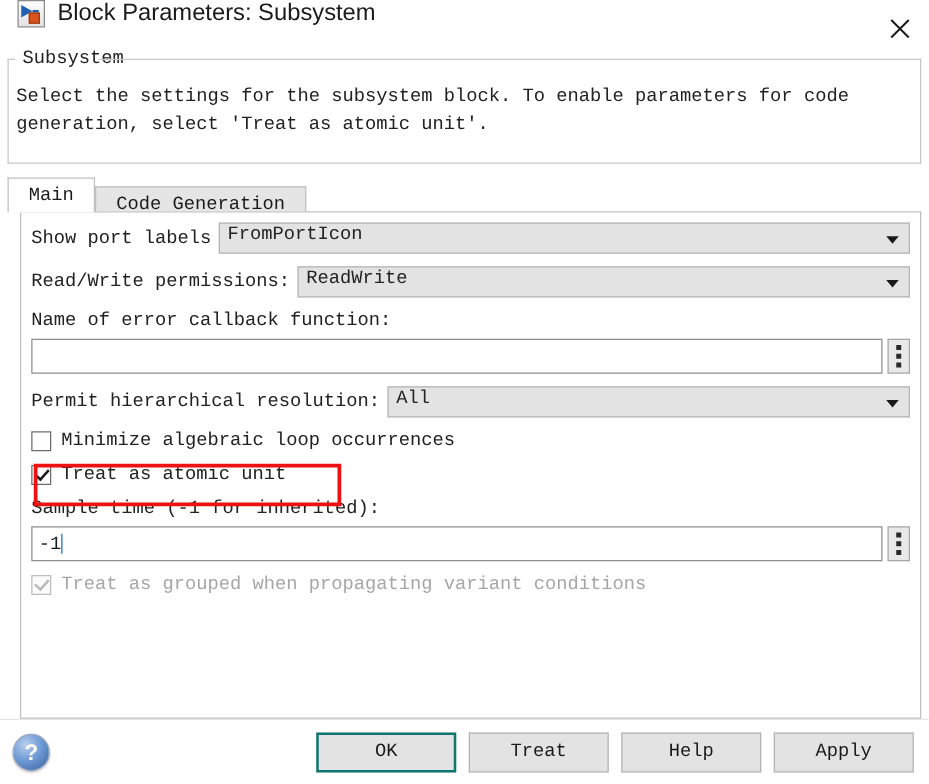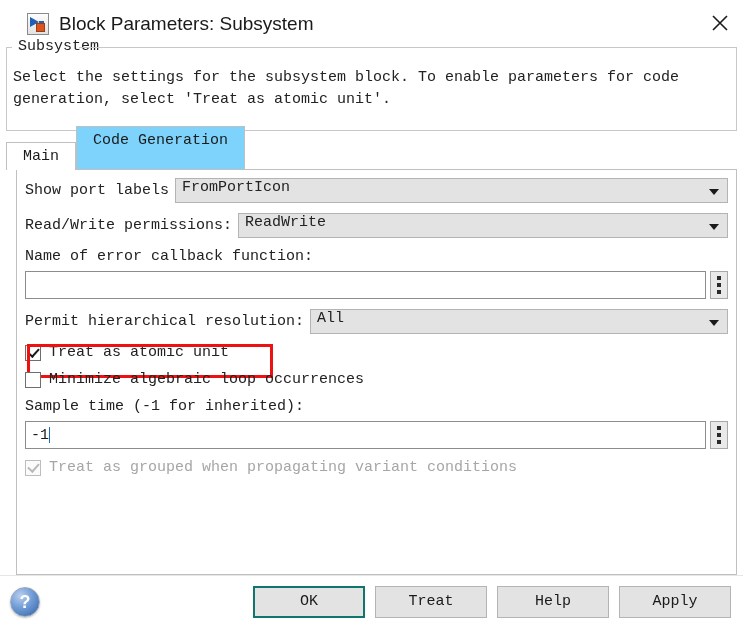--- a/index.html
+++ b/index.html
@@ -26,22 +26,22 @@
     display: flex;
     flex-direction: column;
   }
 
   
   #titlebar {
     height: 47px;
     min-height: 47px;
     background: #ffffff;
     display: flex;
-    align-items: center;
-    padding-left: 27px;
+    align-items: flex-start;
+    padding-left: 14px;
     position: relative;
     box-sizing: border-box;
   }
   #app-icon {
     width: 22px;
     height: 22px;
     margin-right: 10px;
     flex: 0 0 auto;
     position: relative;
     border: 1px solid #8a8a8a;
@@ -136,27 +136,27 @@
   
   #tabs {
     margin: 10px 6px 0 6px;
     display: flex;
     align-items: flex-end;
     height: 28px;
     position: relative;
     z-index: 2;
   }
   .tab {
-    height: 43px;
+    height: 20px;
     line-height: 27px;
     padding: 0 16px;
     box-sizing: border-box;
     border: 1px solid #c0c0c0;
     border-bottom: none;
-    background: #7dd3fc;
+    background: #e5e5e5;
     color: #1a1a1a;
     font-size: 15px;
     cursor: pointer;
     margin-right: 0px;
     white-space: nowrap;
   }
   .tab.active {
     background: #ffffff;
     border-color: #c0c0c0;
     position: relative;
@@ -439,28 +439,28 @@
 
     <div class="row">
       <span class="row-label">Permit hierarchical resolution:</span>
       <div class="combo">
         <span class="combo-value">All</span>
         <span class="combo-arrow"></span>
       </div>
     </div>
 
     <div class="checkrow">
+      <span class="cb"></span>
+      <span class="cb-label">Minimize algebraic loop occurrences</span>
+    </div>
+
+    <div class="checkrow">
       <span class="cb checked"></span>
       <span class="cb-label">Treat as atomic unit</span>
       <span id="atomic-highlight"></span>
-    </div>
-
-    <div class="checkrow">
-      <span class="cb"></span>
-      <span class="cb-label">Minimize algebraic loop occurrences</span>
     </div>
 
     <div class="block-label">Sample time (-1 for inherited):</div>
     <div class="field-row">
       <div class="textfield">
           <span>-1</span>
           <span class="caret"></span>
         </div>
       <div class="browse-btn">
         <i></i>

